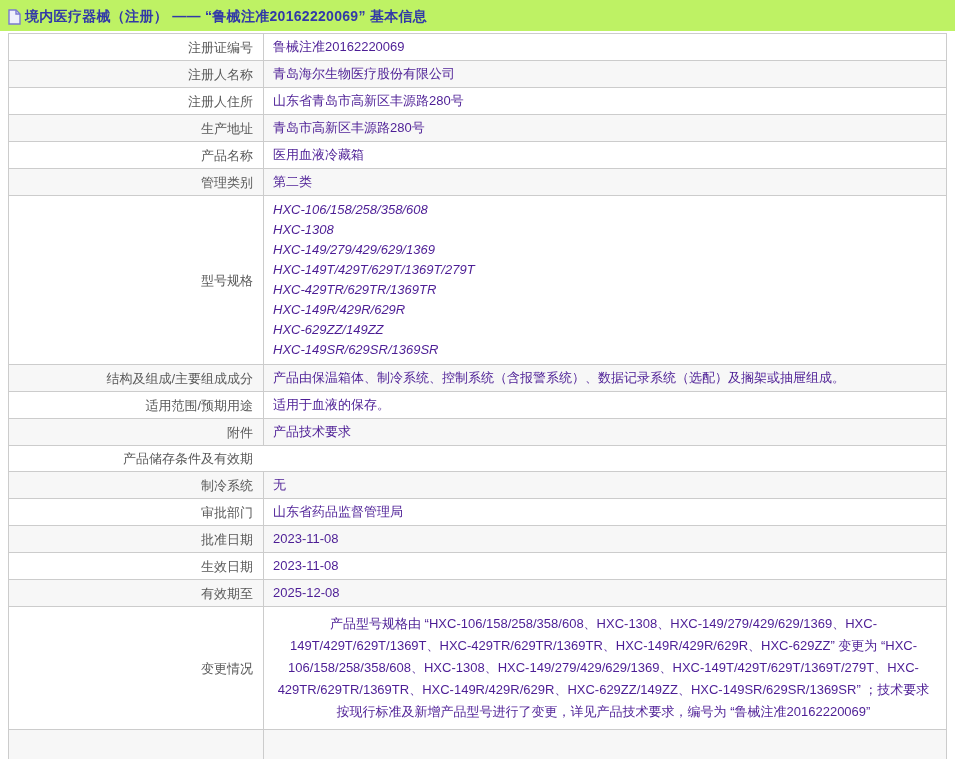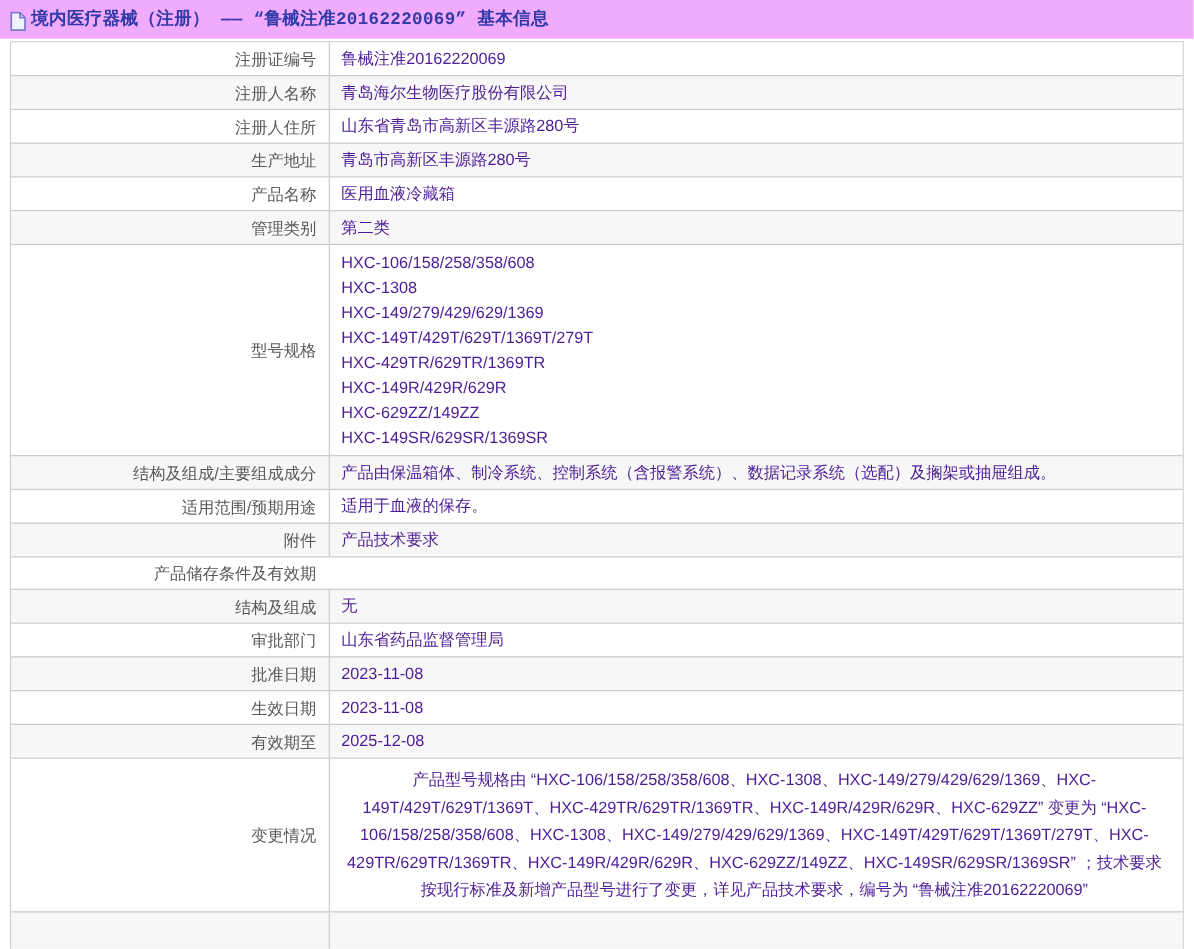--- a/index.html
+++ b/index.html
@@ -8,22 +8,21 @@
     background: #ffffff;
     font-family: "Liberation Sans", "DejaVu Sans", sans-serif;
     overflow: hidden;
   }
   
   .titlebar {
     height: 31px;
     padding: 8px 8px 0 8px;
     display: flex;
     align-items: flex-start;
-    background: #f0abfc;
-    font-family: Liberation Mono, monospace;
+    background: #bef264;
   }
   .doc-icon { margin: 1px 4px 0 0; flex: 0 0 auto; }
   .page-title {
     color: #3239a8;
     font-size: 14px;
     font-weight: 600;
     line-height: 17px;
     letter-spacing: 0.3px;
   }
   
@@ -60,21 +59,21 @@
     padding: 4px 12px 4px 9px;
     display: flex;
     align-items: center;
     color: #4c1d95;
     font-size: 13px;
     line-height: 18px;
   }
   .row.empty .cell-value { border-left: none; }
   .pre { white-space: pre-line; }
   .r-models  { min-height: 159px; }
-  .r-models .cell-value { line-height: 20px; }
+  .r-models .cell-value { line-height: 20px; font-style: italic; }
   .r-change  { min-height: 92px; }
   .r-change .cell-value { line-height: 22px; padding-top: 6px; padding-bottom: 6px; text-align: center; }
   .r-note    { min-height: 33px; }
 </style>
 </head>
 <body>
 
 <div class="titlebar">
   <span class="doc-icon">
     <svg width="13" height="16" viewBox="0 0 13 16">
@@ -145,21 +144,21 @@
     <div class="cell-label">附件</div>
     <div class="cell-value">产品技术要求</div>
   </div>
 
   <div class="row empty">
     <div class="cell-label">产品储存条件及有效期</div>
     <div class="cell-value"></div>
   </div>
 
   <div class="row">
-    <div class="cell-label">结构及组成</div>
+    <div class="cell-label">制冷系统</div>
     <div class="cell-value">无</div>
   </div>
 
 
   <div class="row">
     <div class="cell-label">审批部门</div>
     <div class="cell-value">山东省药品监督管理局</div>
   </div>
 
   <div class="row">

